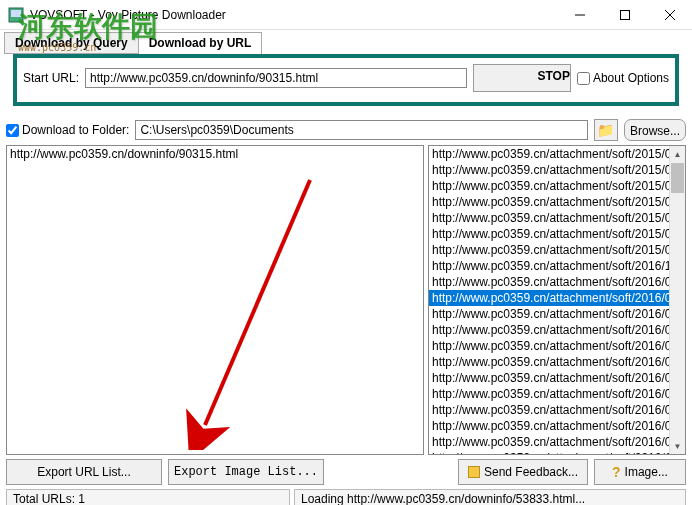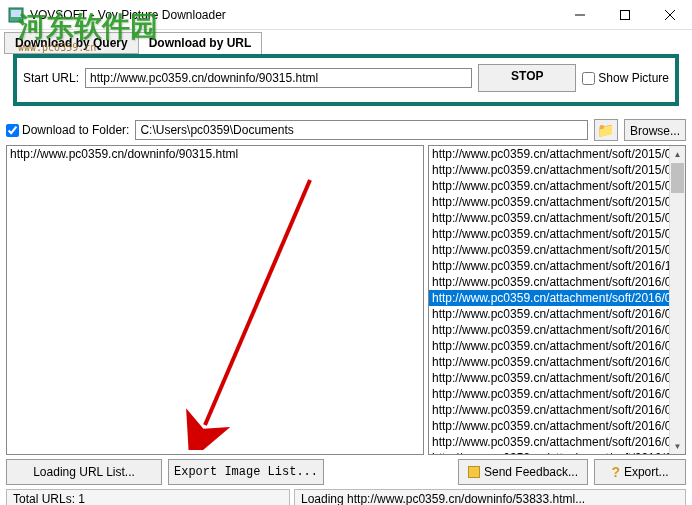--- a/index.html
+++ b/index.html
@@ -21,28 +21,28 @@
 .tab.active { background: #fff; }
 .tab.inactive { background: #f0f0f0; border-bottom: 1px solid #aaa; }
 
 .panel { border: 4px solid #0f766e; margin: 0 13px; padding: 6px; }
 
 .row { display: flex; align-items: center; gap: 6px; margin-bottom: 4px; }
 .row label { white-space: nowrap; }
 input[type=text] { border: 1px solid #888; padding: 2px 4px; height: 20px; background: #fff; }
 .start-url { flex: 1; }
 .btn { border: 1px solid #999; background: #f0f0f0; padding: 4px 0; text-align: center; cursor: pointer; }
-.stop-btn { width: 98px; height: 28px; font-weight: bold; }
+.stop-btn { width: 98px; height: 28px; font-weight: bold; text-align: right; }
 .chk { display: flex; align-items: center; gap: 3px; }
 .chk input { width: 13px; height: 13px; }
 
 .folder-row { display: flex; align-items: center; gap: 6px; margin: 13px 6px 4px 6px; }
 .folder-path { flex: 1; height: 20px; }
 .folder-icon { width: 24px; height: 22px; border: 1px solid #999; background: #f0f0f0; display: flex; align-items: center; justify-content: center; }
-.browse-btn { width: 62px; height: 22px; }
+.browse-btn { width: 62px; height: 22px; border-radius: 7px; }
 
 .lists { display: flex; margin: 2px 6px; gap: 4px; height: 310px; }
 .listbox { border: 1px solid #888; background: #fff; overflow: hidden; font-family: Tahoma, sans-serif; font-size: 11px; position: relative; }
 .left-list { width: 418px; }
 .right-list { flex: 1; }
 .list-item { padding: 1px 3px; white-space: nowrap; overflow: hidden; line-height: 14px; }
 .list-item.selected { background: #0078d7; color: #fff; }
 .scrollbar { position: absolute; right: 0; top: 0; bottom: 0; width: 16px; background: #f0f0f0; border-left: 1px solid #ddd; }
 .scroll-thumb { position: absolute; left: 1px; right: 1px; background: #c0c0c0; }
 .scroll-arrow { position: absolute; left: 0; right: 0; height: 16px; background: #f0f0f0; display: flex; align-items: center; justify-content: center; font-size: 8px; color: #555; }
@@ -107,21 +107,21 @@
   <div class="tab active">Download by URL</div>
 </div>
 
 <div class="panel">
   <div class="row">
     <label>Start URL:</label>
     <input type="text" class="start-url" value="http://www.pc0359.cn/downinfo/90315.html" style="">
     <div class="btn stop-btn">STOP</div>
     <label class="chk">
       <input type="checkbox" style="">
-      <span>Show Picture</span>
+      <span>About Options</span>
     </label>
   </div>
 </div>
 
 <div class="folder-row">
   <label class="chk">
     <input type="checkbox" checked="" style="">
     <span>Download to Folder:</span>
   </label>
   <input type="text" class="folder-path" value="C:\Users\pc0359\Documents" style="">
@@ -162,30 +162,30 @@
       </div>
     <div class="scrollbar">
       <div class="scroll-arrow" style="top:0">▲</div>
       <div class="scroll-thumb" style="top:17px;height:30px"></div>
       <div class="scroll-arrow" style="bottom:0">▼</div>
     </div>
   </div>
 </div>
 
 <div class="bottom-btns">
-  <div class="big-btn export-url">Loading URL List...</div>
+  <div class="big-btn export-url">Export URL List...</div>
   <div class="big-btn export-img">Export Image List...</div>
   <div class="spacer"></div>
   <div class="big-btn feedback-btn">
     <span class="yellow-square"></span>
     <span>Send Feedback...</span>
   </div>
   <div class="big-btn about-btn">
     <span class="help-icon">?</span>
-    <span>Export...</span>
+    <span>Image...</span>
   </div>
 </div>
 
 <div class="statusbar">
   <div class="status-cell status-left">Total URLs: 1</div>
   <div class="status-cell status-right">Loading http://www.pc0359.cn/downinfo/53833.html...</div>
 </div>
 
 <svg class="arrow-overlay" width="140" height="280">
   <defs>

